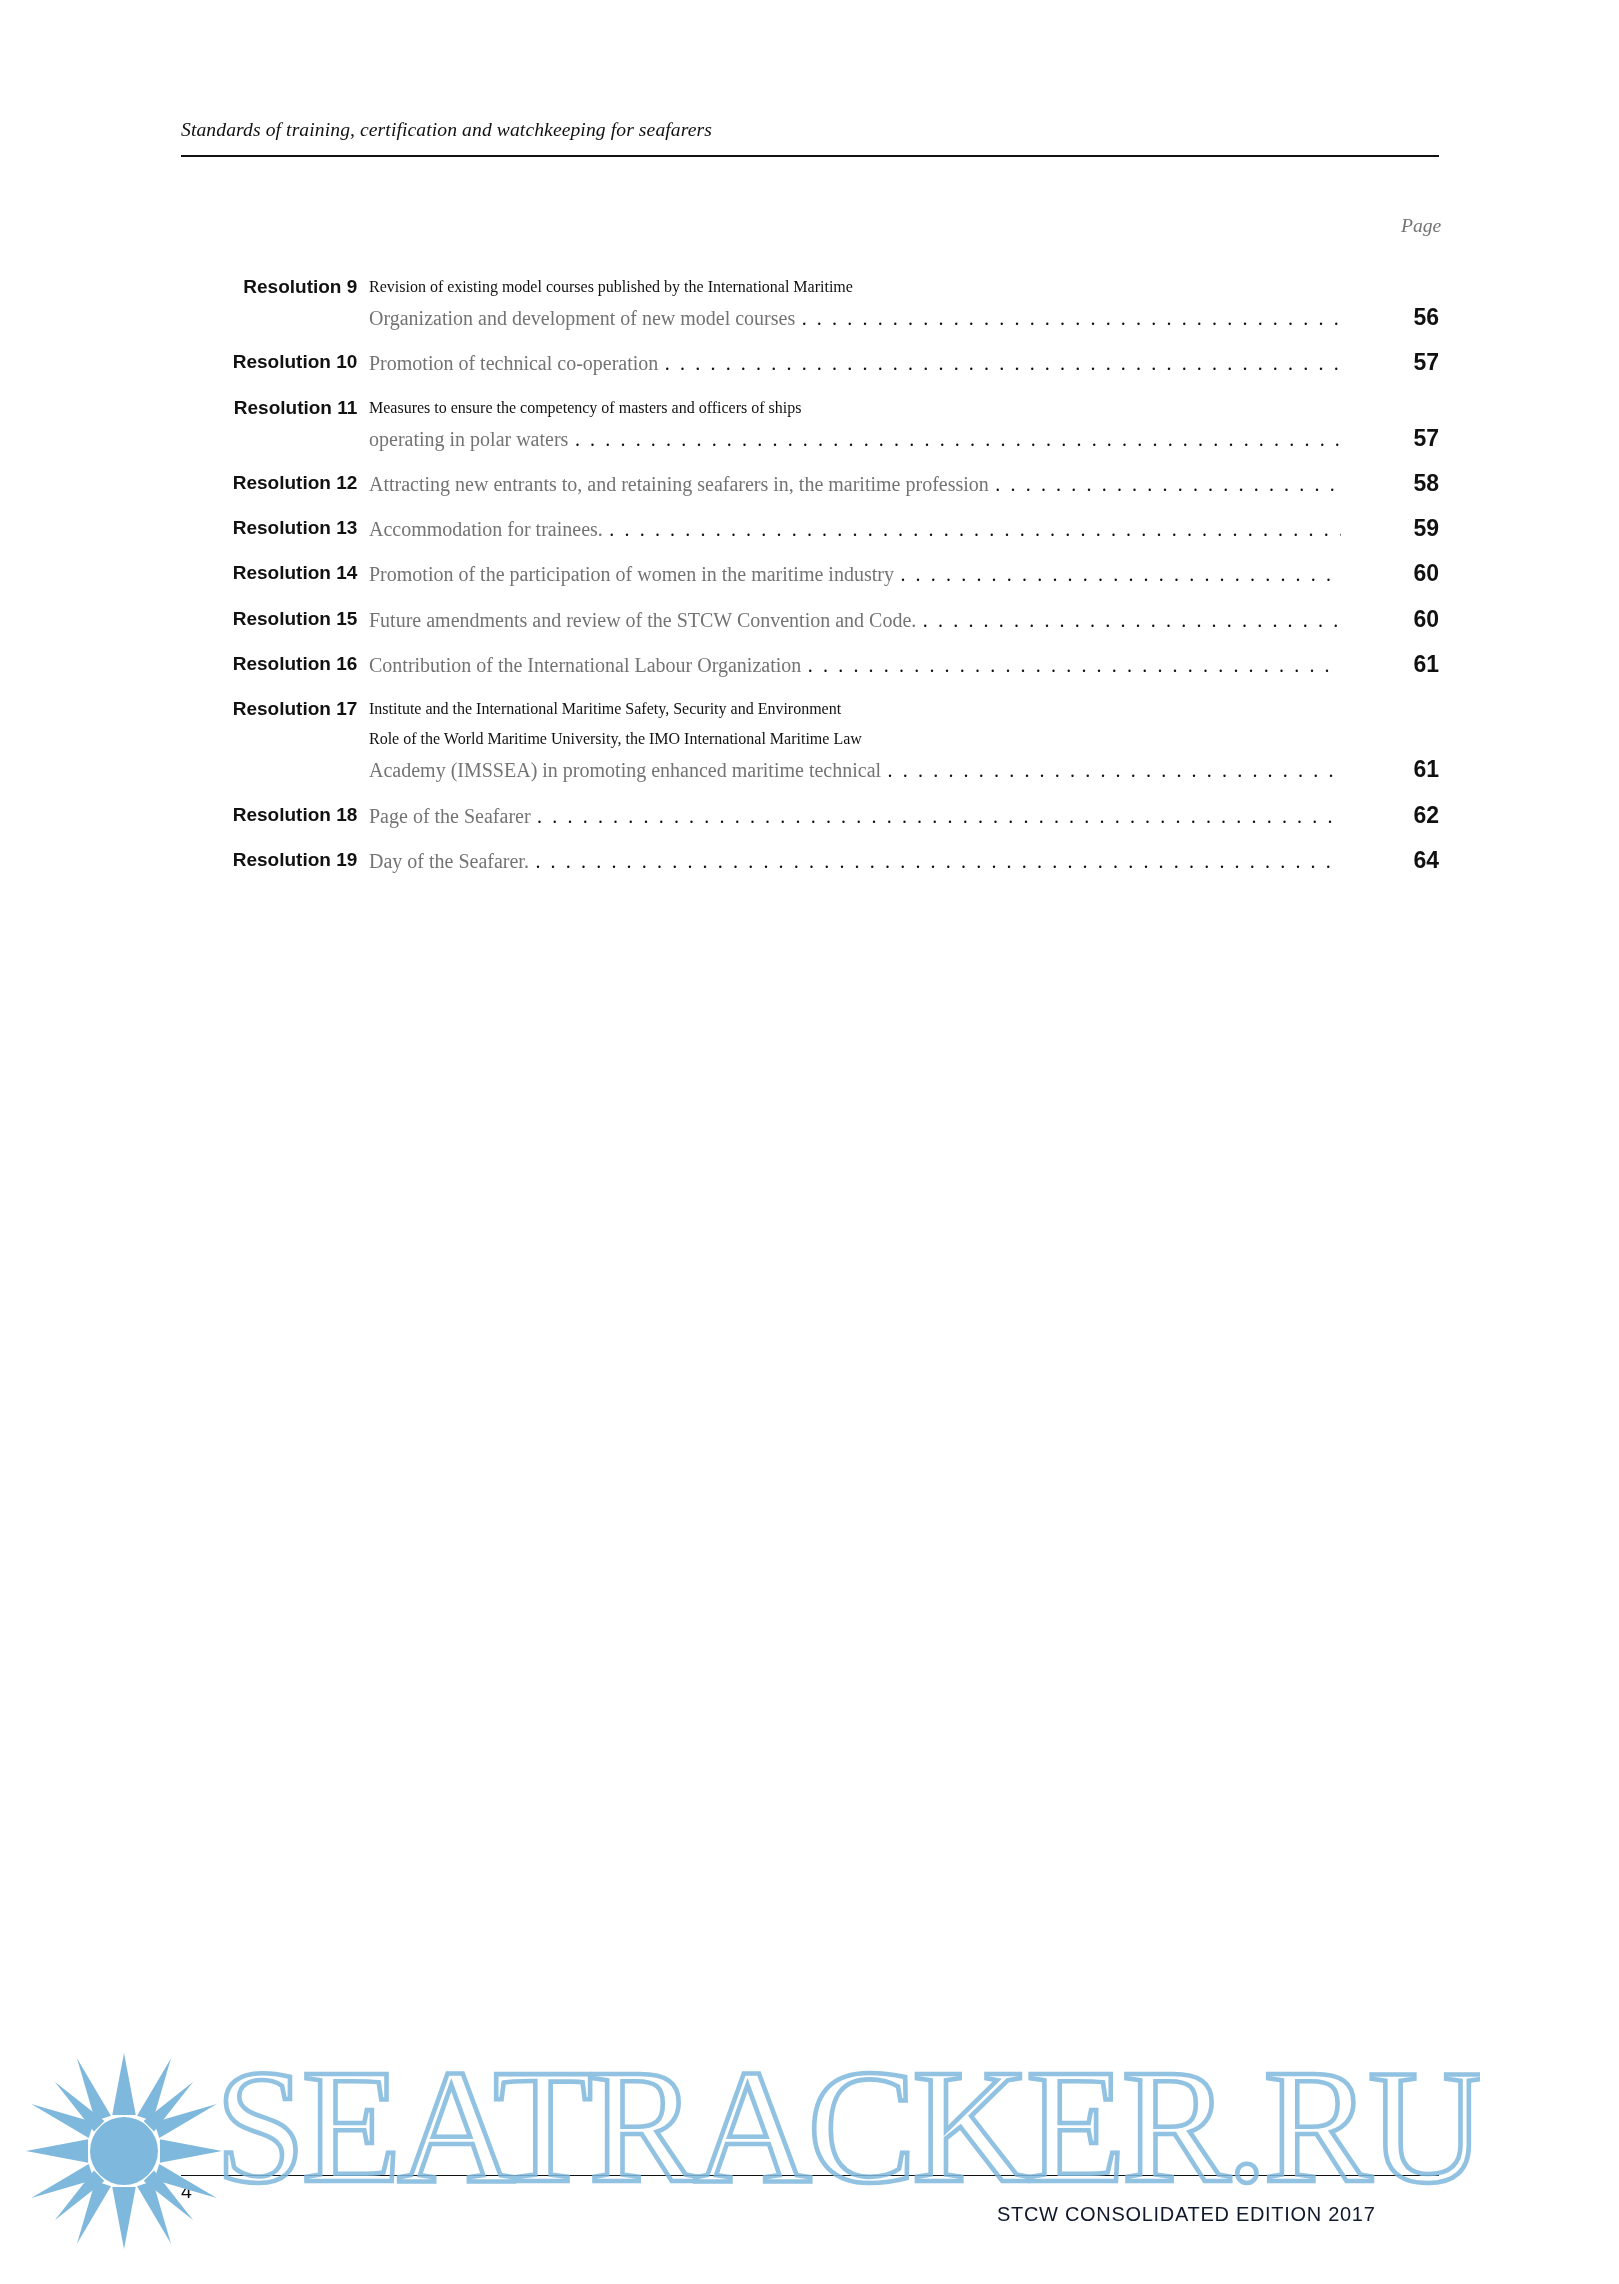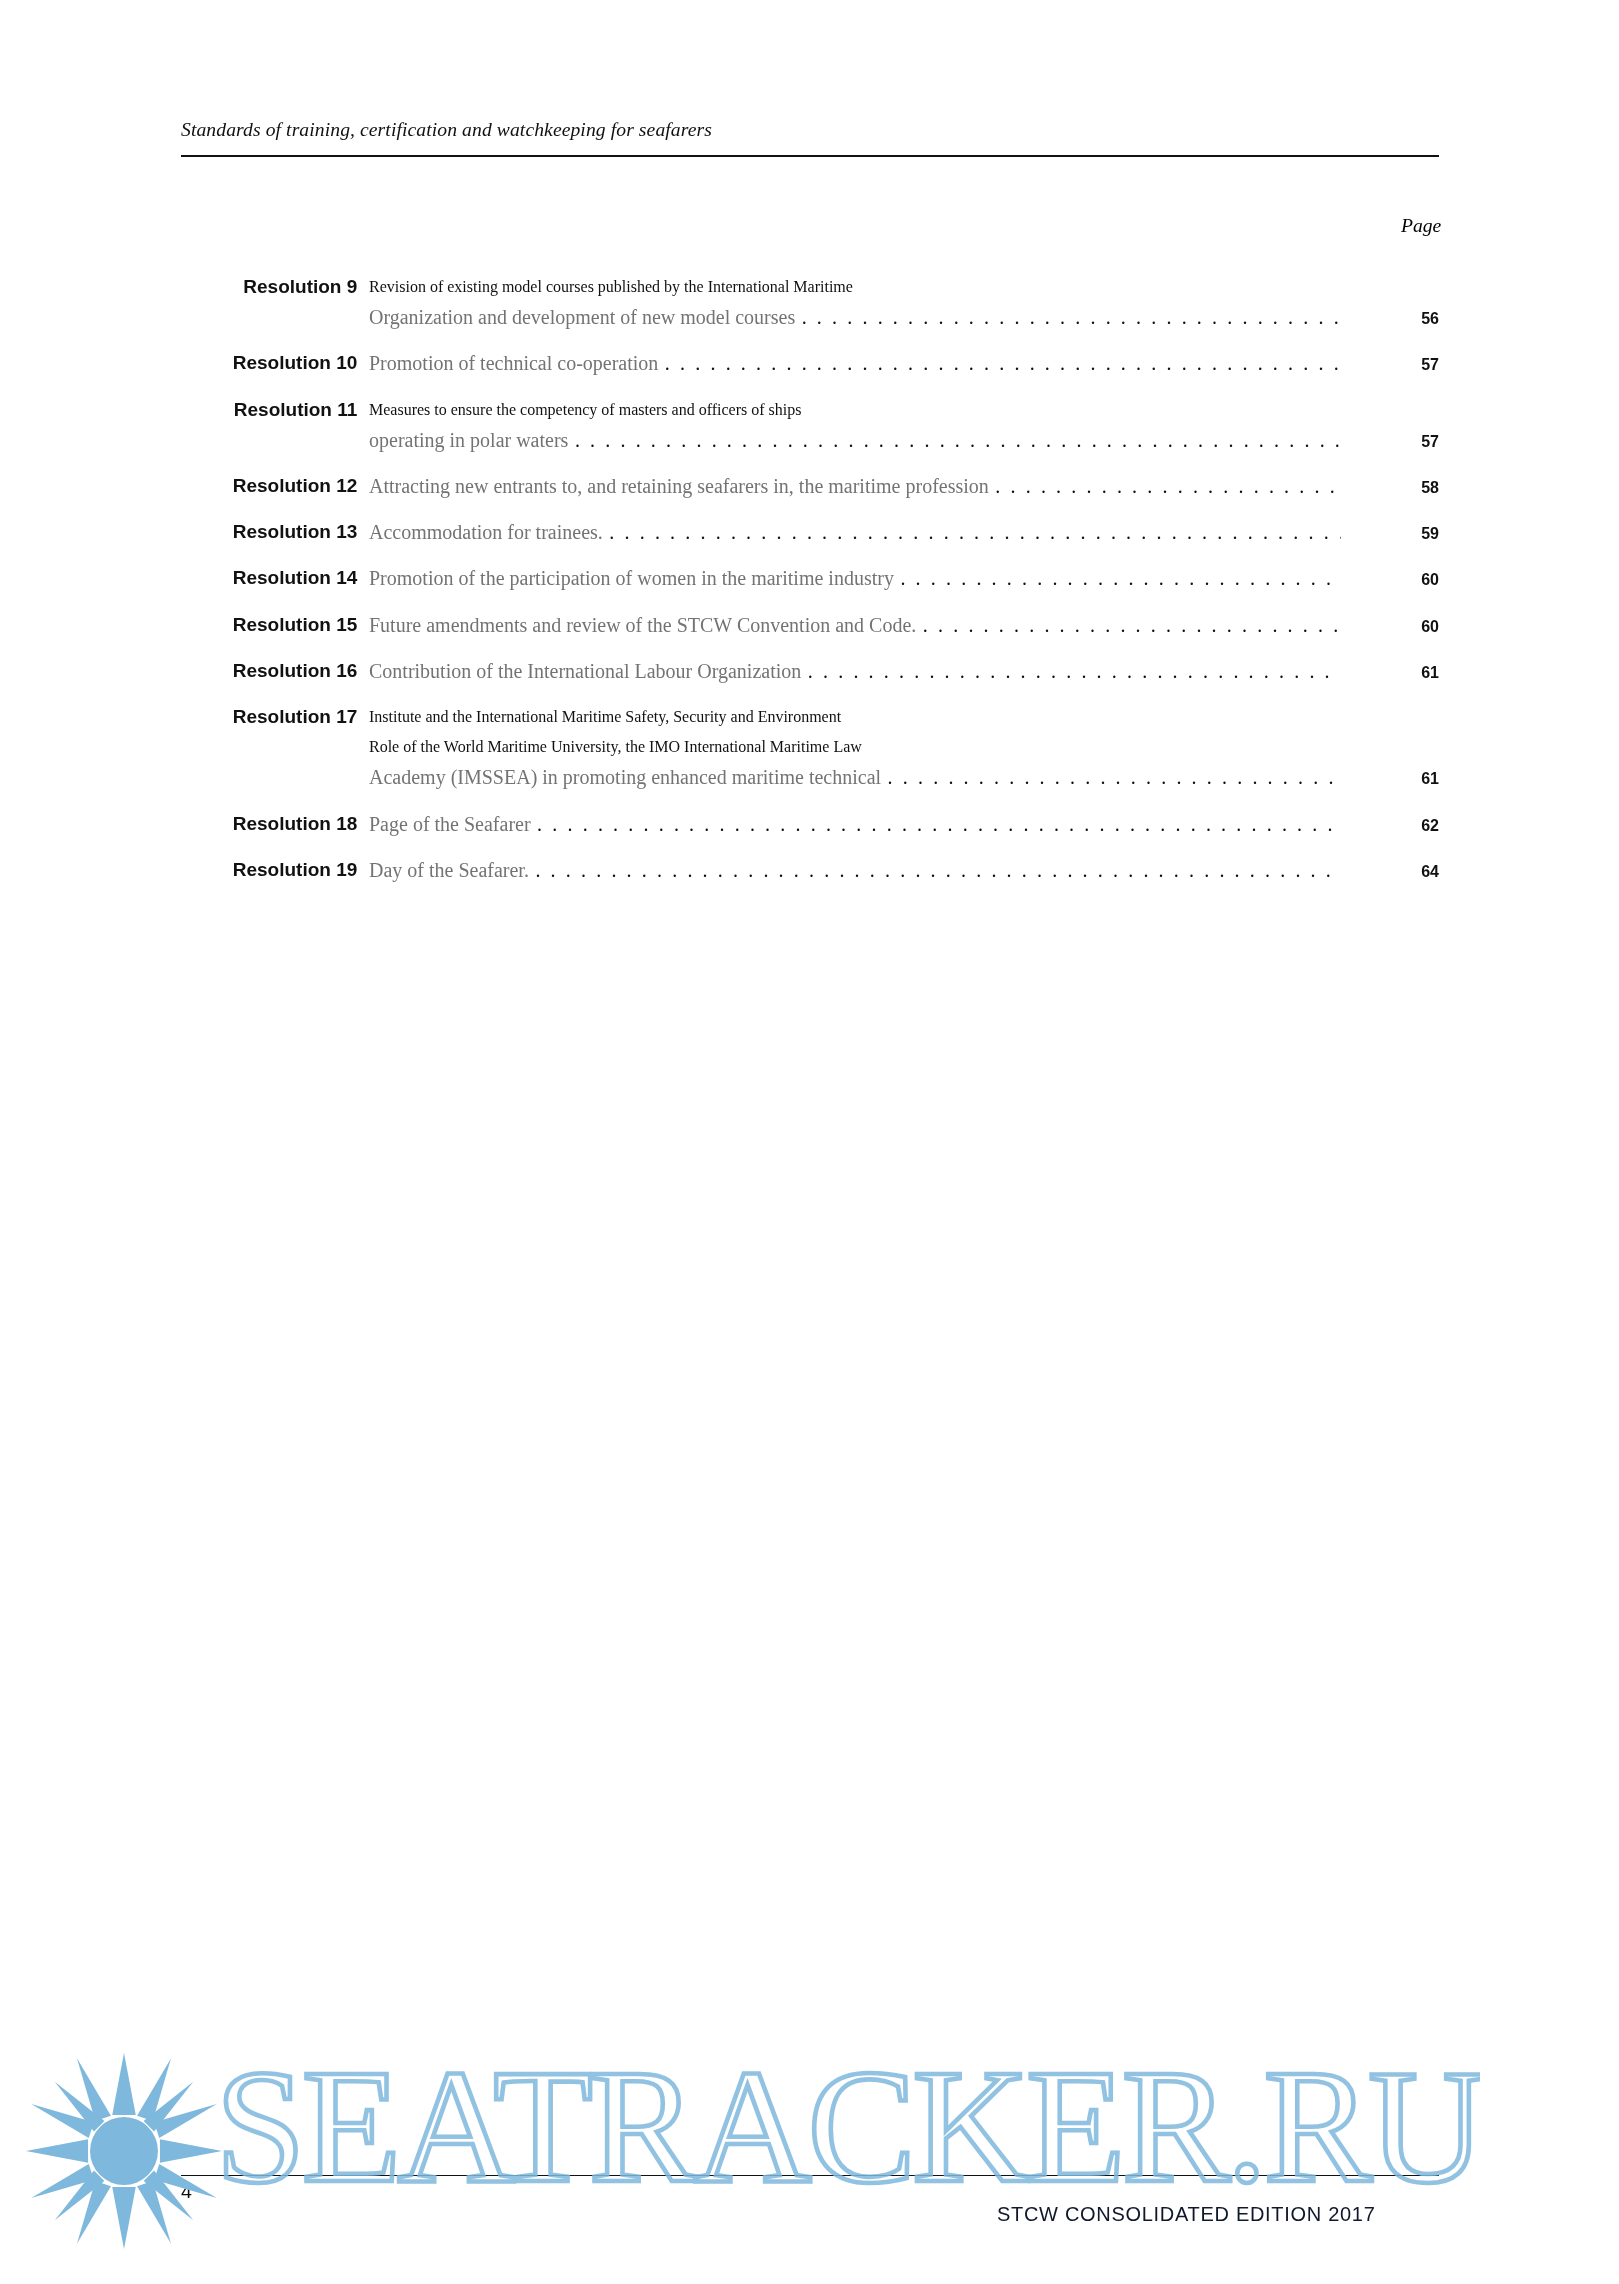--- a/index.html
+++ b/index.html
@@ -40,21 +40,21 @@
   }
 
   
   .page-col-label {
     position: absolute;
     left: 1401px;
     top: 215px;
     font-family: "Liberation Serif", serif;
     font-style: italic;
     font-size: 19.6px;
-    color: #000000;
+    color: #737373;
     text-align: center;
   }
 
   
   .toc {
     position: absolute;
     left: 181px;
     top: 272px;
     width: 1258px;
   }
@@ -102,21 +102,21 @@
     letter-spacing: 2.6px;
     padding-left: 6.5px;
     min-width: 13px;
   }
   .toc-page {
     width: 98px;
     flex: 0 0 98px;
     text-align: right;
     font-family: "Liberation Sans", sans-serif;
     font-weight: bold;
-    font-size: 16px;
+    font-size: 23px;
     color: #111;
   }
   .cont-line {
     line-height: 30px;
     font-family: "Liberation Serif", serif;
     font-size: 16px;
     color: #111;
   }
 
   

